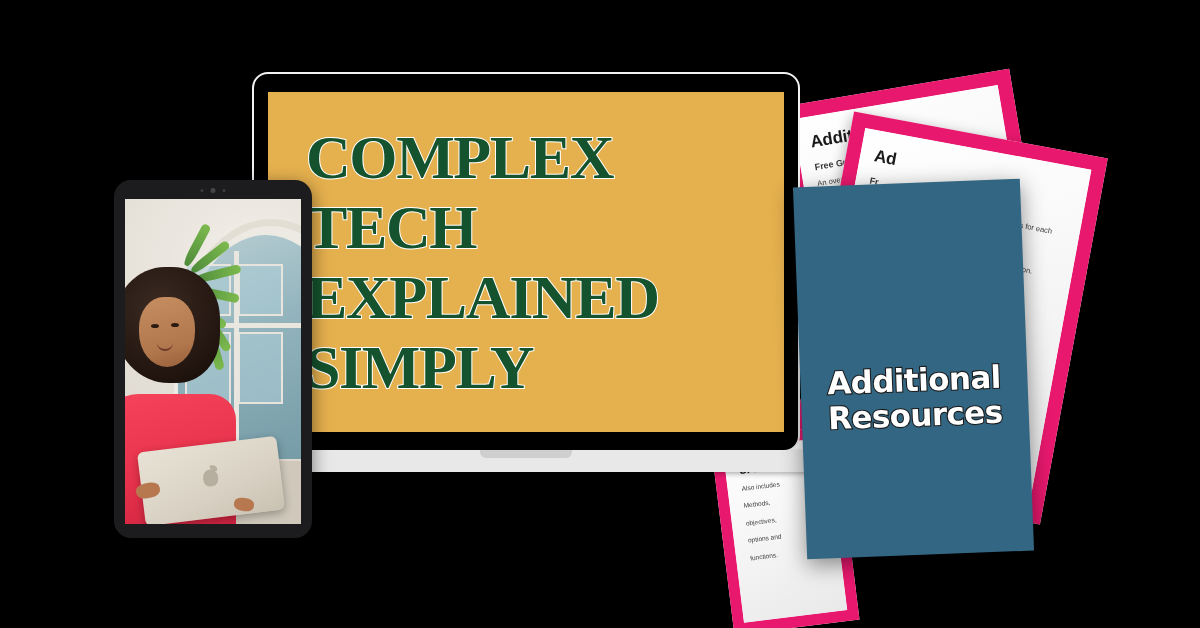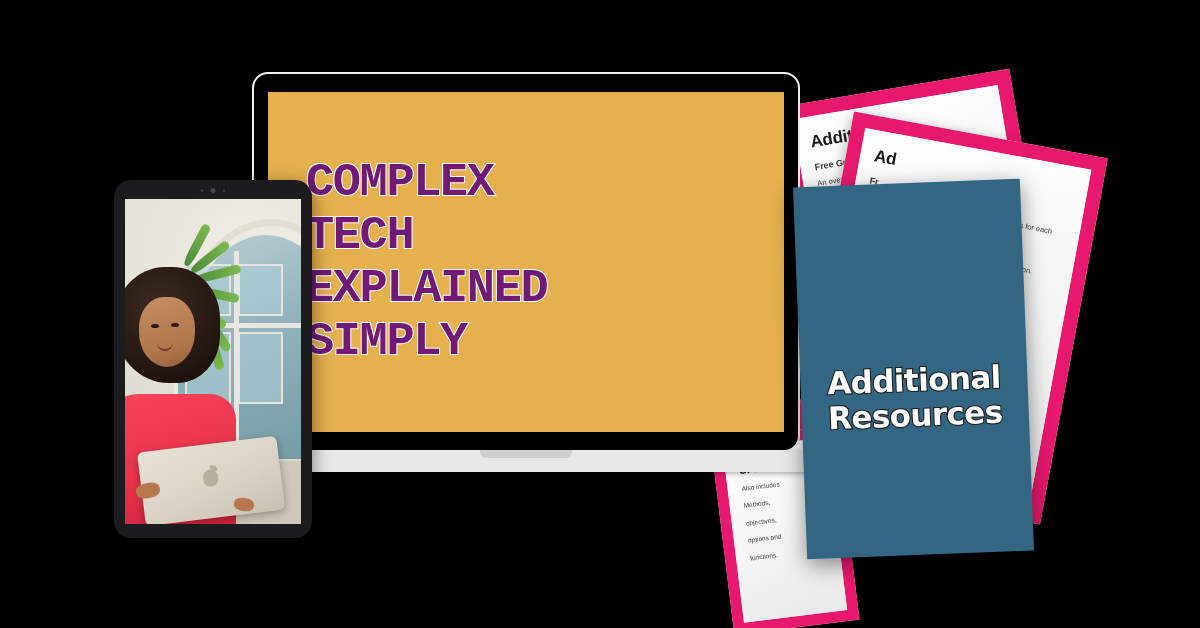--- a/index.html
+++ b/index.html
@@ -152,25 +152,25 @@
     position: absolute;
     left: 14px;
     top: 18px;
     right: 14px;
     bottom: 18px;
     background: #e5b04e;
     display: flex;
     align-items: center;
   }
   #laptop-headline {
-    font-family: Liberation Mono, monospace;
-    font-size: 47px;
+    font-family: Liberation Serif, serif;
+    font-size: 62px;
     font-weight: 700;
     line-height: 1.13;
-    color: #701a75;
+    color: #14532d;
     letter-spacing: -1.4px;
     padding-left: 38px;
     -webkit-text-stroke: 2px #ffffff;
     paint-order: stroke fill;
     white-space: pre-line;
   }
   #laptop-base {
     position: absolute;
     left: 232px;
     top: 450px;

